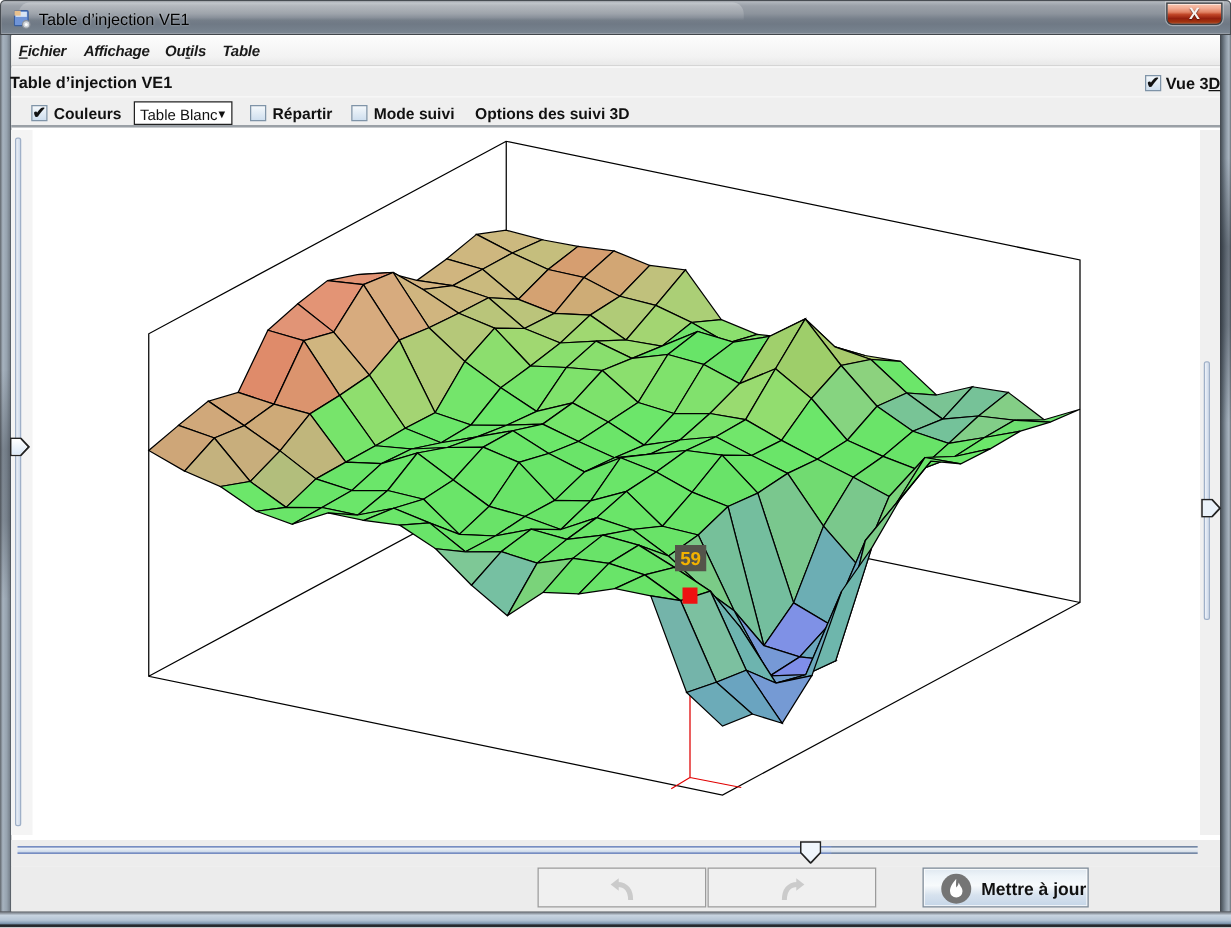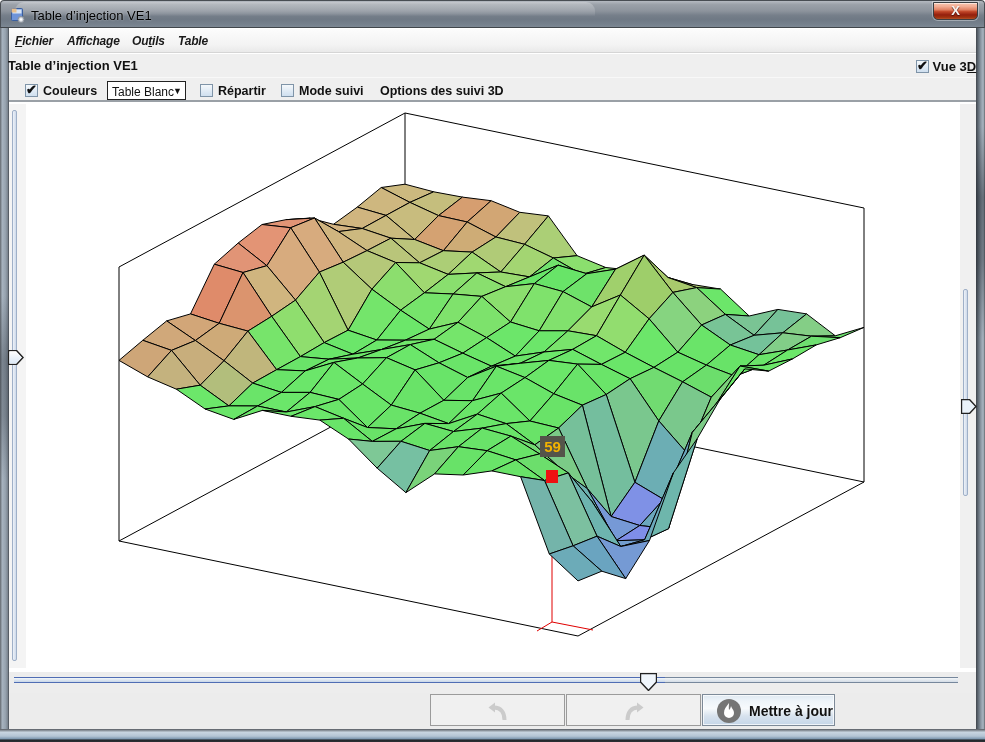--- a/index.html
+++ b/index.html
@@ -73,21 +73,21 @@
 #hstrip { position:absolute; left:9px; top:672px; width:967px; height:21px; background:#ededed; }
 #htrack { position:absolute; left:5px; top:5px; width:944px; height:6px;
   background:linear-gradient(to bottom,#f2f6fa,#c8d6e8); border-top:1px solid #4f6db4; border-bottom:1px solid #4f6db4; }
 
 
 #botpanel { position:absolute; left:9px; top:693px; width:967px; height:36px; background:#ececec; }
 .gbtn { position:absolute; top:1px; height:32px; background:#f0f0f0; border:1px solid #9b9b9b; }
 .bbtn { position:absolute; top:1px; height:32px;
   background:linear-gradient(to bottom,#dfe8f0 0%,#eef4f9 20%,#f7fafc 45%,#d7e2ee 70%,#c5d6e8 100%);
   border:1px solid #7d8a98; box-shadow:inset 0 0 0 1px rgba(255,255,255,0.7);
-  font-size:14px; font-weight:bold; color:#111; text-align:center; }
+  font-size:14px; font-weight:bold; color:#111; text-align:center;margin-left:36px; }
 </style>
 </head>
 <body>
 <div id="win">
 
   <div id="titlebar">
     <div id="tb-sheen"></div>
     <svg id="title-icon" width="14" height="15" viewBox="0 0 14 15">
       <rect x="0.5" y="0.5" width="11" height="12" rx="1" fill="#6f94d8" stroke="#3a5f9e"></rect>
       <rect x="1.5" y="1.5" width="9" height="4" fill="#d8e4f4"></rect>

